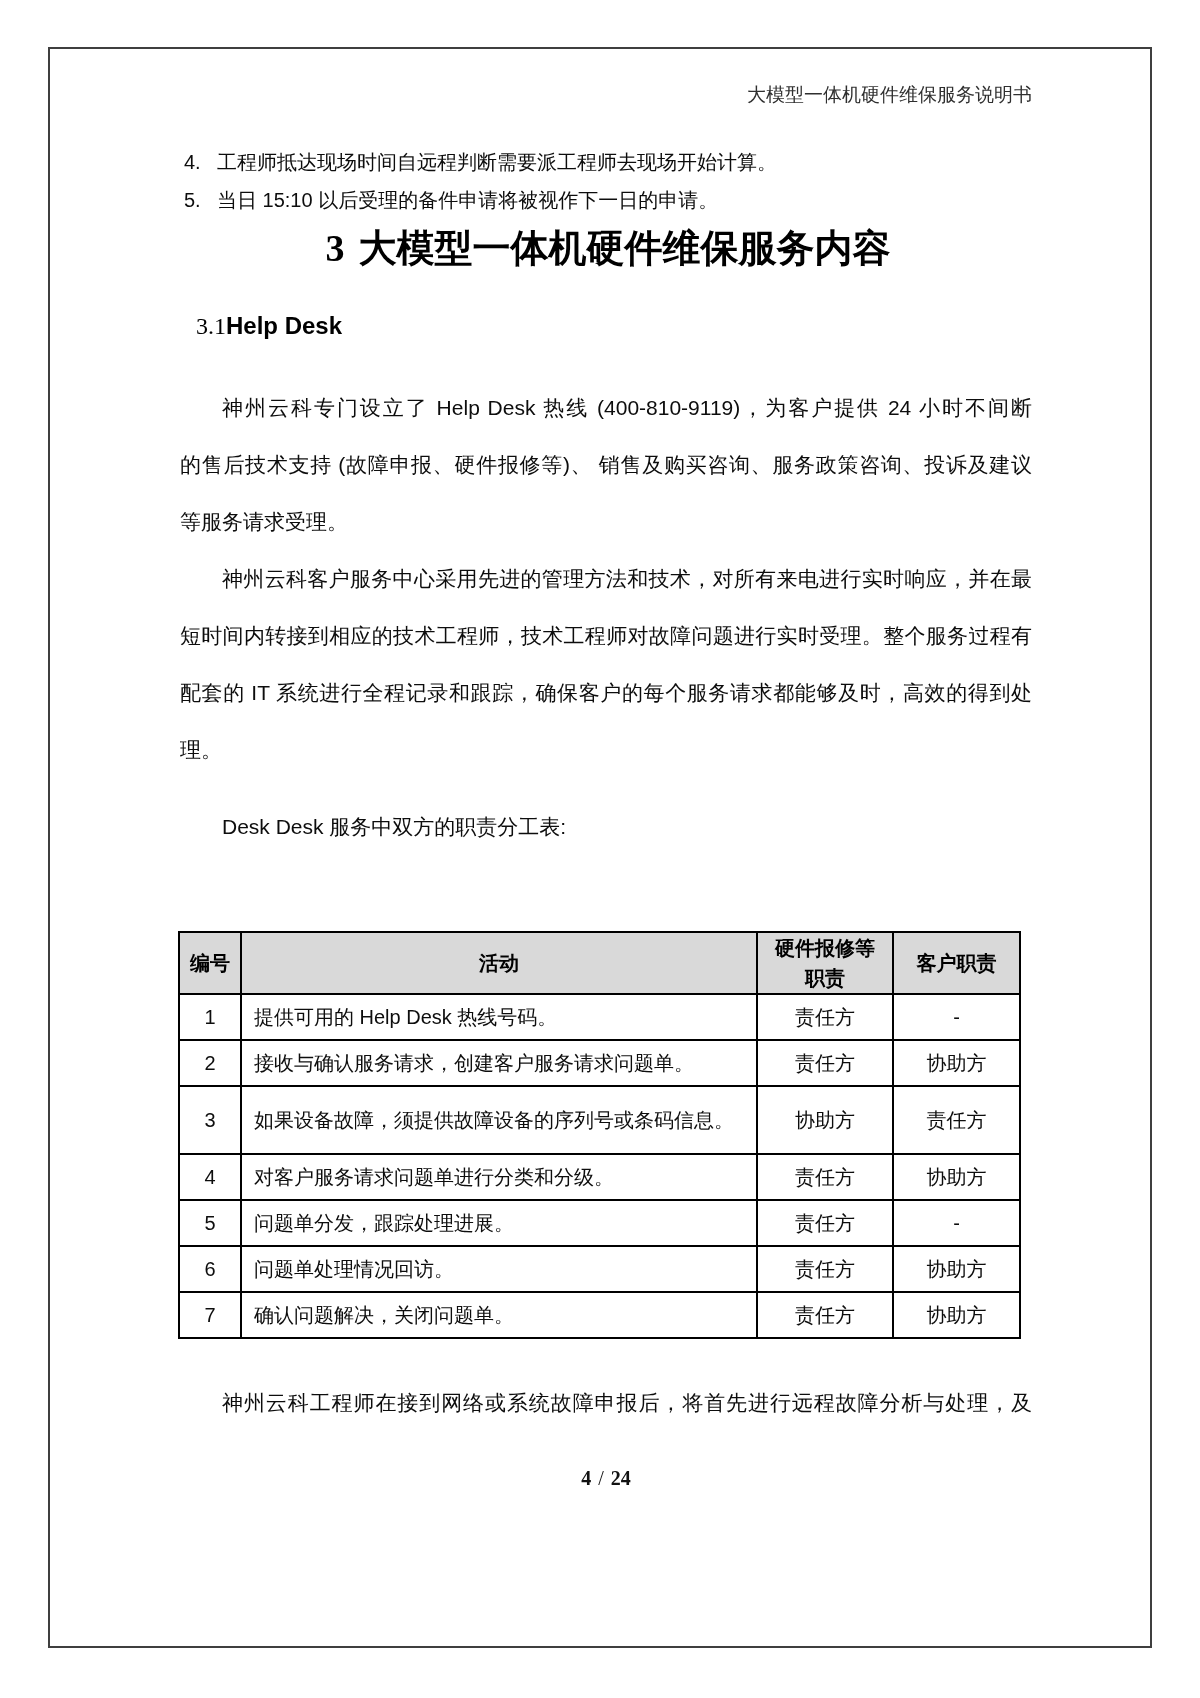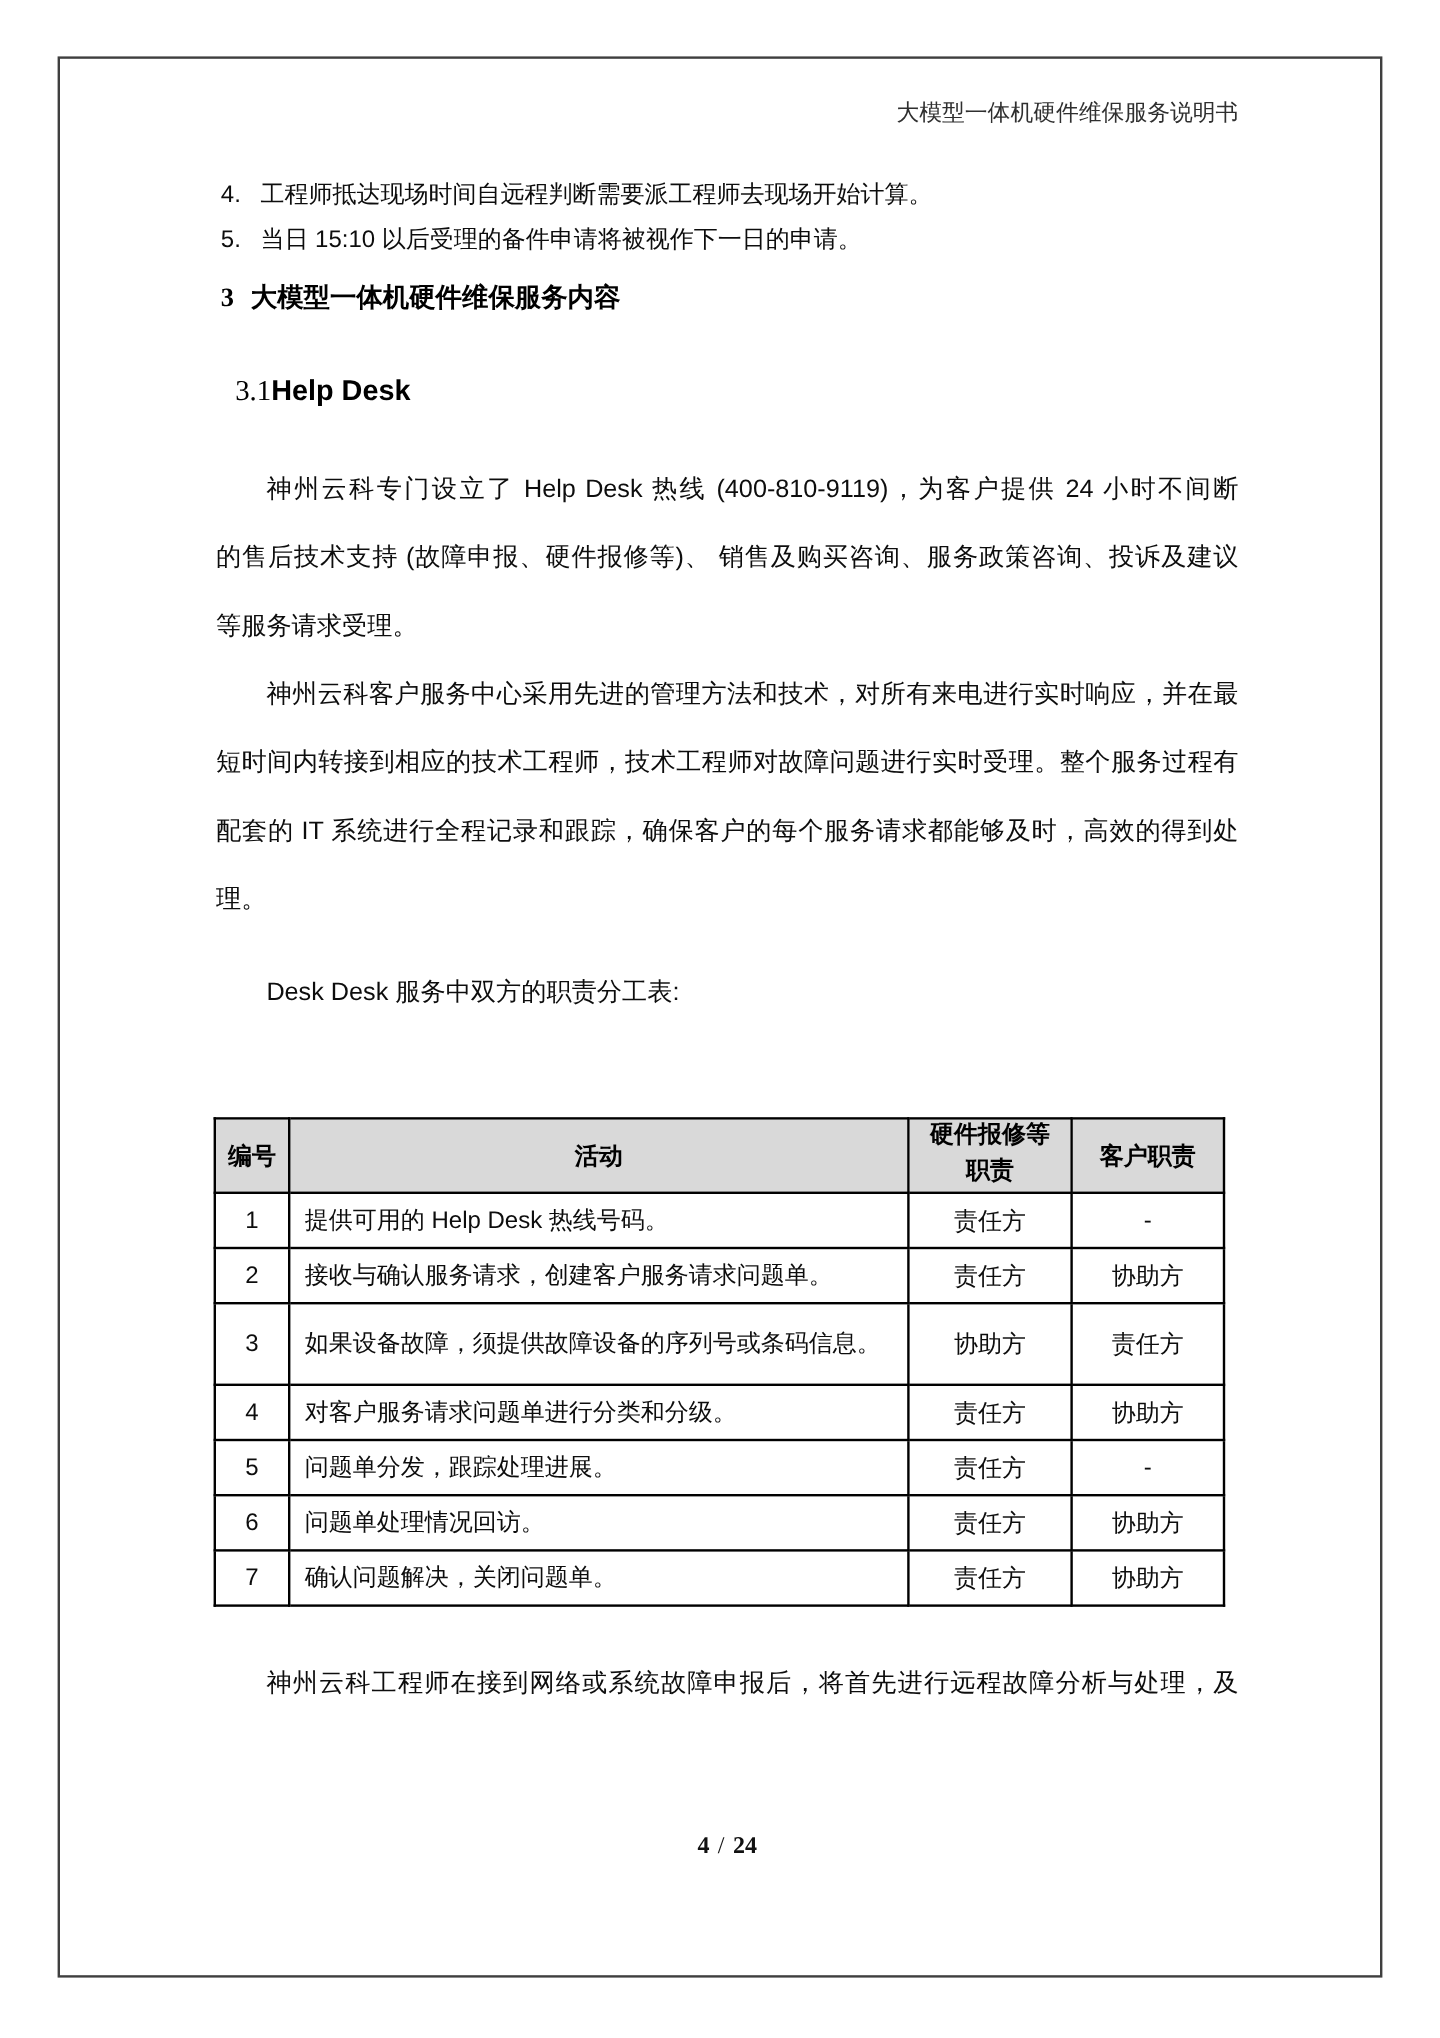--- a/index.html
+++ b/index.html
@@ -32,24 +32,25 @@
     font-family: "Liberation Serif", serif;
     font-size: 19px;
     line-height: 26px;
     color: #2f2f2f;
   }
   .intro-list { margin-top: 35px; font-size: 20px; color: #0d0d0d; }
   .list-item { display: flex; line-height: 38px; padding-left: 4px; }
   .list-marker { width: 33px; flex: none; }
   .h1 {
     margin: 7px 0 0 4px;
-    font-size: 22px;
+    font-size: 38px;
     font-weight: 700;
     line-height: 44px;
     color: #000;
+    text-align: center;
   }
   .h1-num {
     font-family: "Liberation Serif", serif;
     font-weight: 600;
     margin-right: 14px;
   }
   .h2 {
     font-size: 24px;
     font-weight: 700;
     line-height: 36px;
@@ -96,25 +97,25 @@
     font-weight: 700;
     color: #000;
   }
   .resp-table td.cell-activity {
     text-align: left;
     padding: 4px 10px 4px 12px;
     line-height: 30px;
     border-radius: 22px;
   }
   .vendor-h { white-space: pre-line; line-height: 30px; }
-  .hrow { height: 56px; font-family: Liberation Mono, monospace; }
+  .hrow { height: 56px; }
   .r-single { height: 46px; }
   .r-tall { height: 68px; }
   .doc-footer {
-    margin-top: 96px;
+    margin-top: 36px;
     text-align: center;
     font-family: "Liberation Serif", serif;
     font-weight: 700;
     font-size: 20px;
     color: #111;
   }
   .doc-footer .sep { margin: 0 7px; font-weight: 400; }
 </style>
 </head>
 <body>

